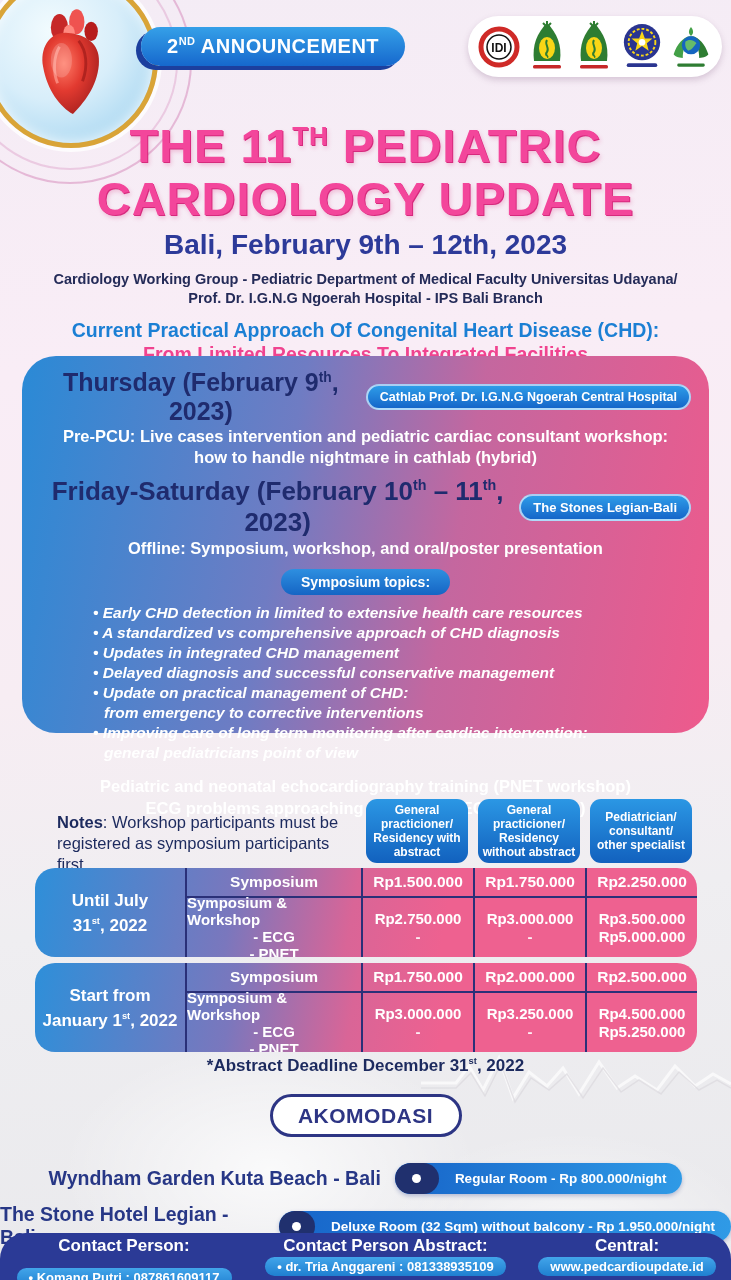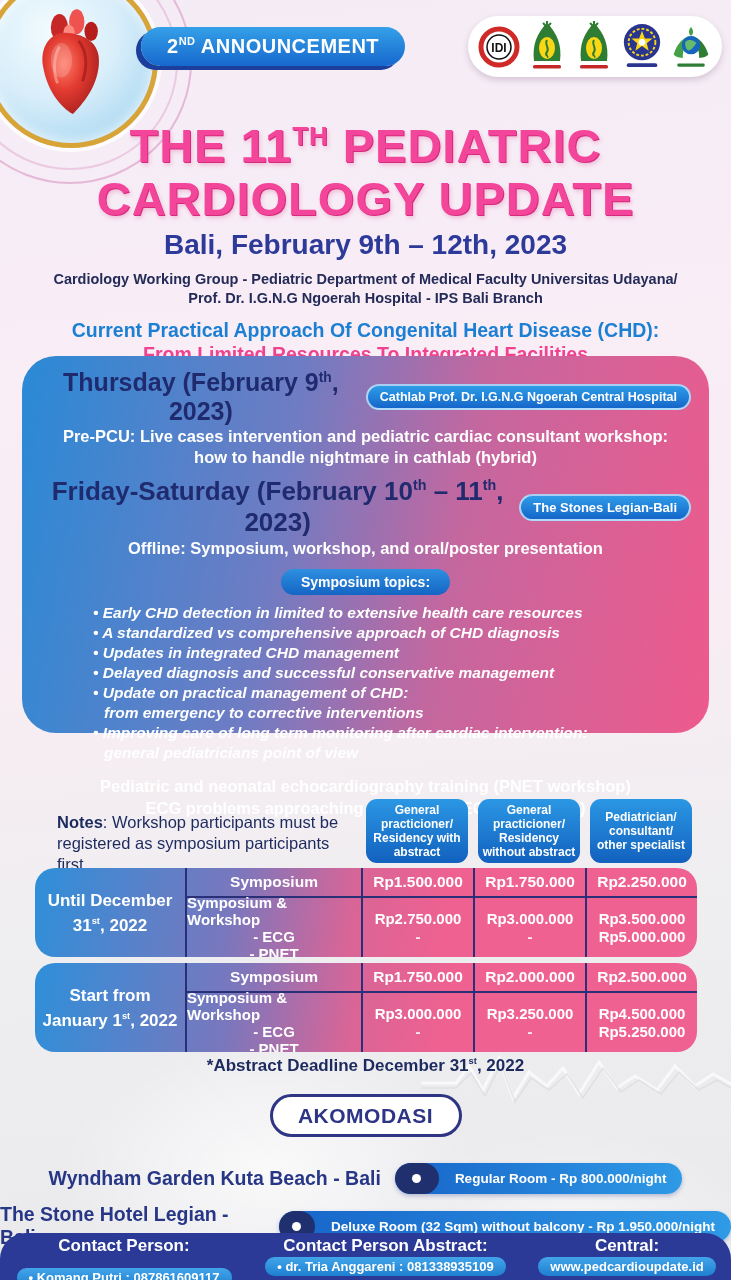--- a/index.html
+++ b/index.html
@@ -278,21 +278,21 @@
 
   <div class="grid-cols notes-header">
     <div class="notes"><b>Notes</b><span>: Workshop participants must be registered as symposium participants first.</span></div>
     <div class="colhead">General practicioner/ Residency with abstract</div>
     <div class="colhead">General practicioner/ Residency without abstract</div>
     <div class="colhead">Pediatrician/ consultant/ other specialist</div>
   </div>
 
   <div class="grid-cols fee-table ft-block1">
     <div class="ft-period">
-      <span>Until December</span>
+      <span>Until July</span>
       <span><span>31</span><sup>st</sup><span>, 2022</span></span>
     </div>
     <div class="ft-cell ft-row1">Symposium</div>
     <div class="ft-cell ft-row1">Rp1.500.000</div>
     <div class="ft-cell ft-row1">Rp1.750.000</div>
     <div class="ft-cell ft-row1">Rp2.250.000</div>
     <div class="ft-cell ft-row2">
       <span class="ft-label2">Symposium &amp; Workshop</span>
       <span class="ft-label2">- ECG</span>
       <span class="ft-label2">- PNET</span>

